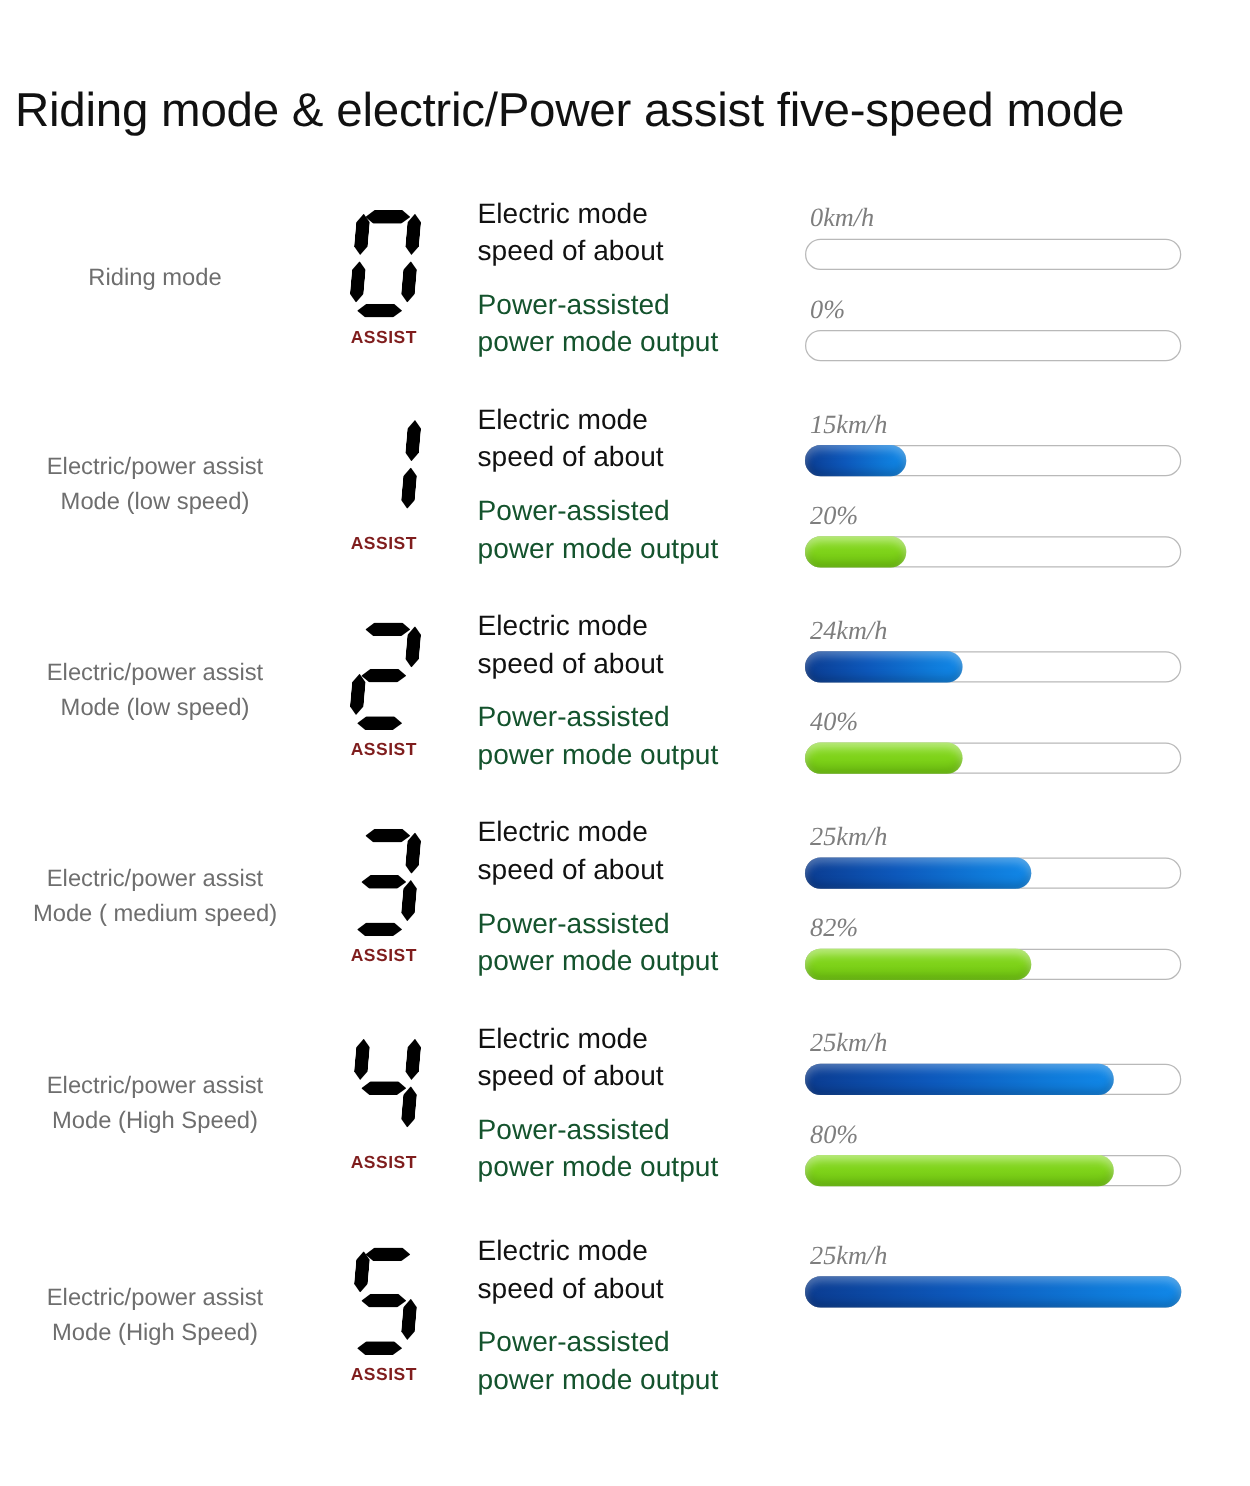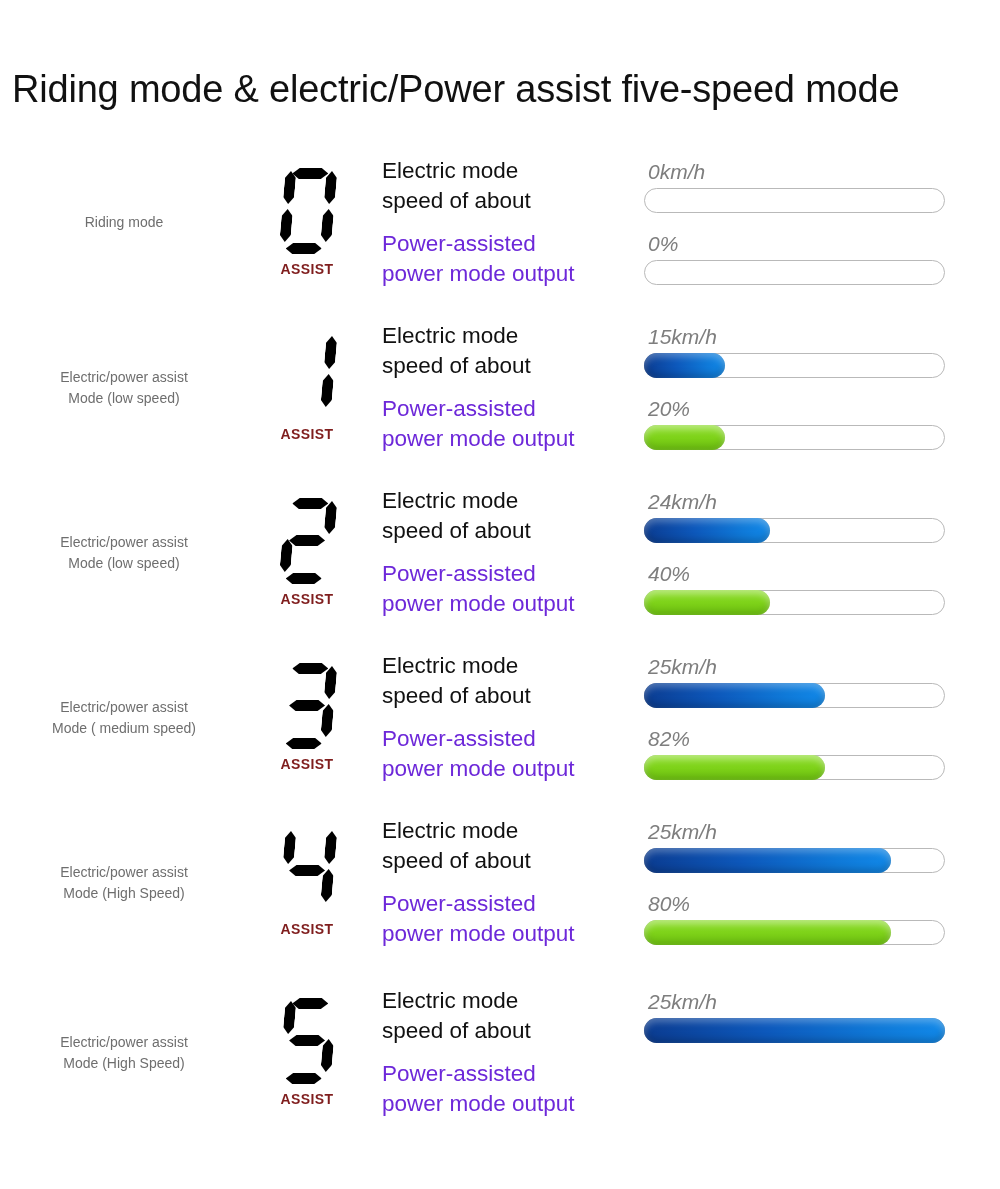--- a/index.html
+++ b/index.html
@@ -42,21 +42,21 @@
     display: flex;
     align-items: center;
   }
   .mode-row.last { height: 175px; }
 
   
   .mode-label {
     width: 252px;
     flex: 0 0 252px;
     text-align: center;
-    font-size: 14px;
+    font-size: 19px;
     line-height: 1.45;
     color: #6e6e6e;
     padding-right: 4px;
     box-sizing: border-box;
   }
   .mode-label .l2 { display: block; }
 
   
   .digit-col {
     width: 110px;
@@ -110,37 +110,38 @@
   .metrics {
     flex: 1 1 auto;
     display: flex;
     flex-direction: column;
     gap: 13px;
     padding-left: 20px;
     box-sizing: border-box;
   }
   .metric {
     display: flex;
-    align-items: center;
+    align-items: flex-end;
   }
   .metric-caption {
     width: 262px;
     flex: 0 0 262px;
     font-size: 22.5px;
     line-height: 1.33;
     white-space: nowrap;
   }
   .metric-caption.speed  { color: #111111; }
-  .metric-caption.output { color: #6d28d9; }
+  .metric-caption.output { color: #14532d; }
   .metric-caption .c2 { display: block; }
 
   .gauge-wrap {
     flex: 0 0 auto;
     width: 305px;
     padding-top: 1px;
+    font-family: Liberation Serif, serif;
   }
   .gauge-value {
     font-size: 21px;
     font-style: italic;
     color: #7e7e7e;
     line-height: 1;
     margin-bottom: 6px;
     padding-left: 4px;
     white-space: nowrap;
   }

